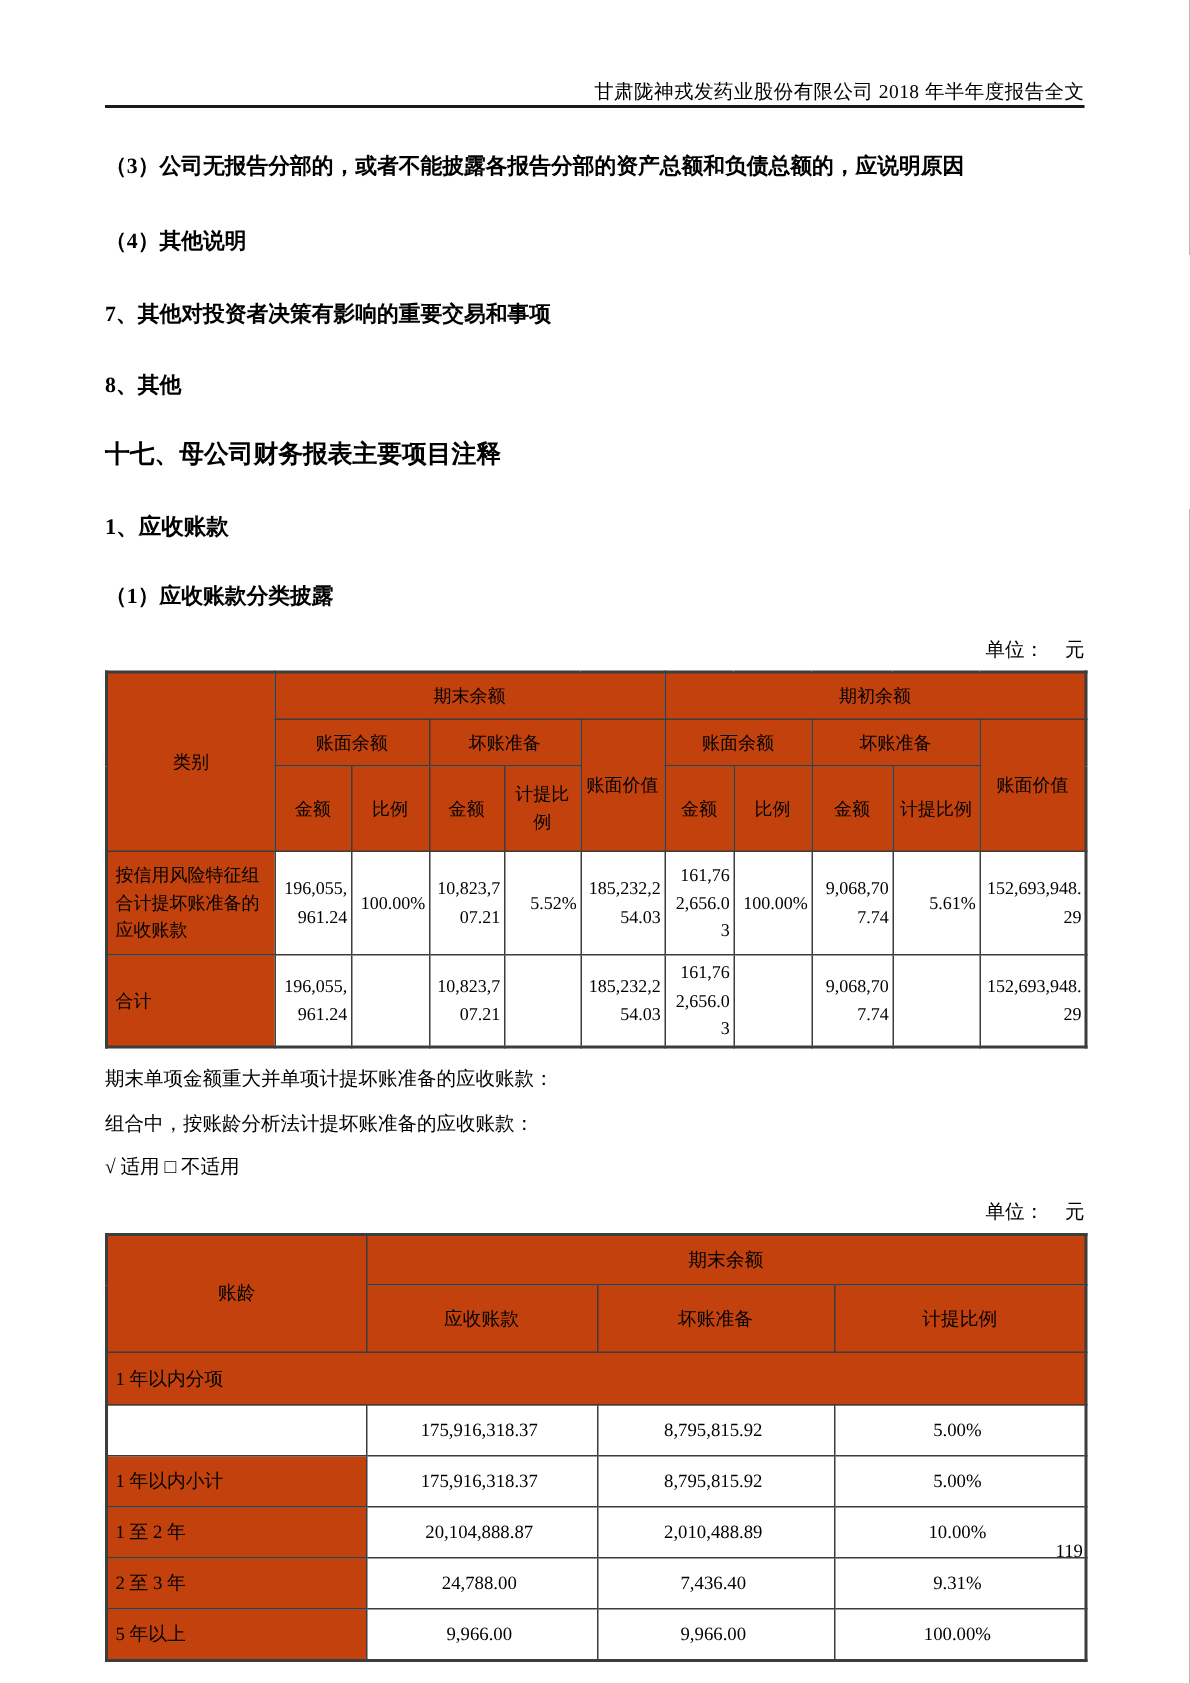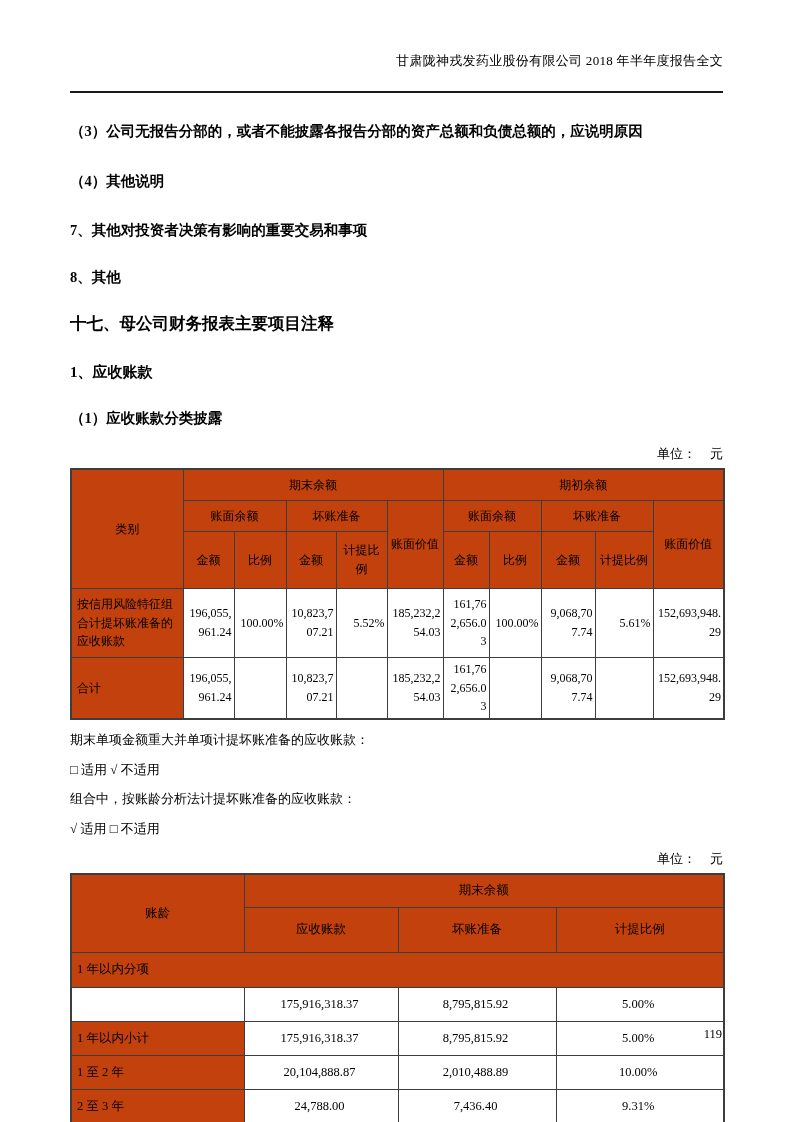--- a/index.html
+++ b/index.html
@@ -9,21 +9,21 @@
     background:#fff;
     box-sizing:border-box;
     padding:52px 70px 0 70px;
     font-family:"Liberation Serif","DejaVu Serif",serif;
     color:#000;
     overflow:hidden;
   }
   .doc-header{
     text-align:right;
     font-size:13px;
-    padding-bottom:21px;
+    padding-bottom:0;
     border-bottom:2px solid #1a1a1a;
     letter-spacing:.3px;
   }
   .h-bold{font-weight:bold;font-size:14.5px;margin:0;}
   .item3{margin-top:29px;}
   .item4{margin-top:31px;}
   .item7{margin-top:30px;}
   .item8{margin-top:28px;}
   .sec17{margin-top:26px;font-size:16.5px;}
   .sub1{margin-top:28px;font-size:15px;}
@@ -160,21 +160,20 @@
       <td class="num"></td>
       <td class="num">9,068,707.74</td>
       <td class="num"></td>
       <td class="num">152,693,948.29</td>
     </tr>
   </tbody>
     </table>
 
   <div class="notes">
     <p>期末单项金额重大并单项计提坏账准备的应收账款：</p>
-    <p>□ 适用 √ 不适用</p>
     <p>组合中，按账龄分析法计提坏账准备的应收账款：</p>
     <p>√ 适用 □ 不适用</p>
   </div>
 
   <div class="unit-line" style="margin-top:8px;">
     <span>单位：</span><span class="u-val">元</span>
   </div>
 
   <table class="t2">
     <colgroup>

